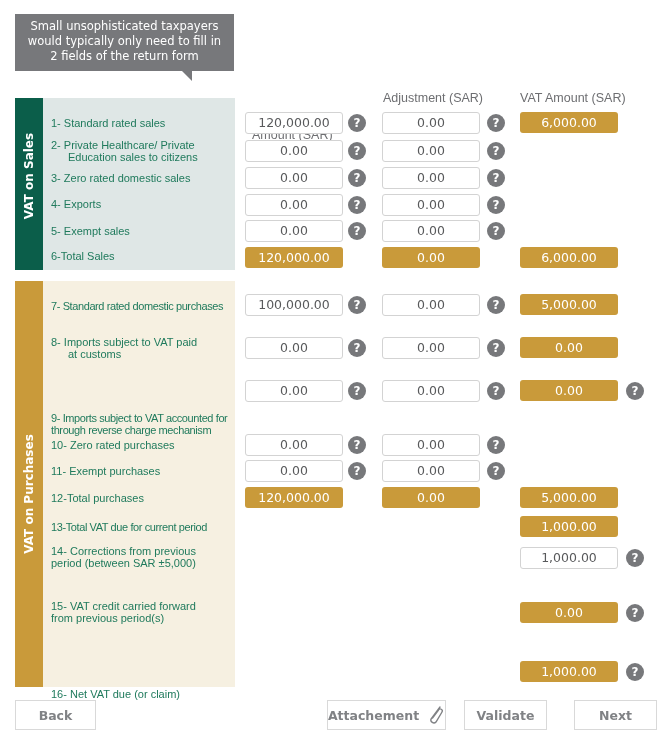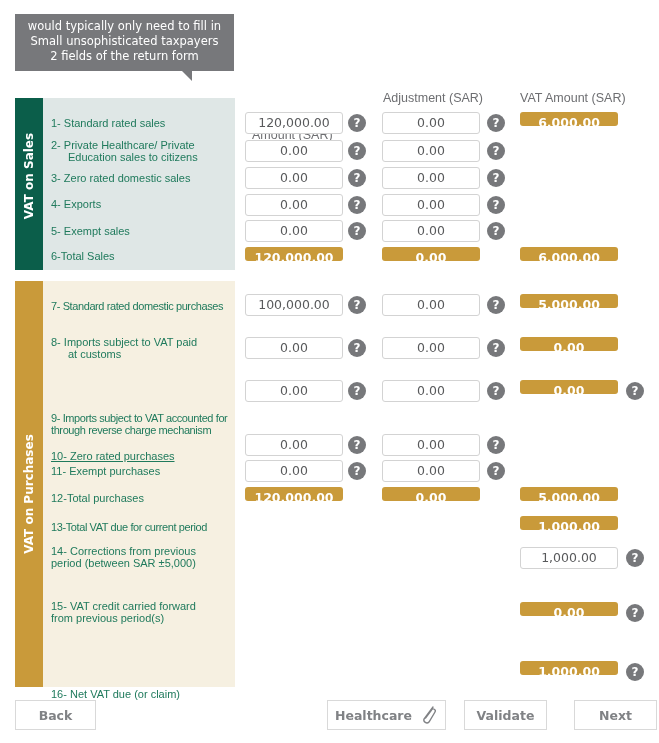--- a/index.html
+++ b/index.html
@@ -43,45 +43,45 @@
   .rowlabel.condensed { letter-spacing:-0.4px; }
 
   
   .field {
     width:98px; height:22px; box-sizing:border-box;
     border:1px solid #d3d3d3; border-radius:3px; background:#ffffff;
     font-family:"DejaVu Sans", sans-serif; font-size:12.5px; color:#58595b;
     text-align:center; line-height:20px;
   }
   .total {
-    width:98px; height:14px; box-sizing:border-box;
+    width:98px; height:21px; box-sizing:border-box;
     border-radius:3px; background:#c99a3a;
-    font-family:"DejaVu Sans", sans-serif; font-size:12.5px; font-weight:bold; color:#ffffff;
+    font-family:"DejaVu Sans", sans-serif; font-size:12.5px; font-weight:normal; color:#ffffff;
     text-align:center; line-height:21px;
   }
   .help {
     width:18px; height:18px; border-radius:50%; background:#77787b; color:#ffffff;
     font-family:"DejaVu Sans", sans-serif; font-weight:bold; font-size:12px;
     text-align:center; line-height:18px;
   }
 
   
   .btn {
     height:30px; box-sizing:border-box; border:1px solid #d9d9d9; background:#ffffff;
     font-family:"DejaVu Sans", sans-serif; font-weight:bold; font-size:12.5px; color:#808285;
     display:flex; align-items:center; justify-content:center; gap:6px;
   }
   .btn svg { display:block; }
 </style>
 </head>
 <body>
 
 <div class="abs tooltip">
+  <div>Small unsophisticated taxpayers</div>
   <div>would typically only need to fill in</div>
-  <div>Small unsophisticated taxpayers</div>
   <div>2 fields of the return form</div>
 </div>
 <div class="abs tooltip-tail"></div>
 
 <div class="abs colhdr" style="left:252px;top:91px;margin-top:37px;">Amount (SAR)</div>
 <div class="abs colhdr" style="left:383px;top:91px;">Adjustment (SAR)</div>
 <div class="abs colhdr" style="left:520px;top:91px;">VAT Amount (SAR)</div>
 
 <div class="abs panel-sales">
   <div class="band">
@@ -107,21 +107,21 @@
 
 <div class="abs rowlabel condensed" style="top:300px;">7- Standard rated domestic purchases</div>
 <div class="abs rowlabel" style="top:336px;">
   <div>8- Imports subject to VAT paid</div>
   <div class="indent">at customs</div>
 </div>
 <div class="abs rowlabel condensed" style="top:380px;margin-top:32px;">
   <div>9- Imports subject to VAT accounted for</div>
   <div>through reverse charge mechanism</div>
 </div>
-<div class="abs rowlabel" style="top:450px;text-decoration:underline;">10- Zero rated purchases</div>
+<div class="abs rowlabel" style="top:439px;">10- Zero rated purchases</div>
 <div class="abs rowlabel" style="top:465px;">11- Exempt purchases</div>
 <div class="abs rowlabel" style="top:492px;">12-Total purchases</div>
 <div class="abs rowlabel condensed" style="top:521px;">13-Total VAT due for current period</div>
 <div class="abs rowlabel" style="top:545px;">
   <div>14- Corrections from previous</div>
   <div>period (between SAR ±5,000)</div>
 </div>
 <div class="abs rowlabel" style="top:600px;">
   <div>15- VAT credit carried forward</div>
   <div>from previous period(s)</div>
@@ -199,21 +199,21 @@
 <div class="abs total" style="left:520px;top:602px;">0.00</div>
 <div class="abs help" style="left:626px;top:604px;">?</div>
 
 <div class="abs total" style="left:520px;top:661px;">1,000.00</div>
 <div class="abs help" style="left:626px;top:663px;">?</div>
 
 <div class="abs btn" style="left:15px;top:700px;width:81px;">
   <span>Back</span>
 </div>
 <div class="abs btn" style="left:327px;top:700px;width:119px;">
-  <span>Healthcare</span>
+  <span>Attachement</span>
   <span>
     <svg width="20" height="22" viewBox="0 0 20 22">
       <path d="M15 3 L6 15 a3 3 0 0 0 5 3 L17 8 a2 2 0 0 0 -3.5 -2 L7.5 14" fill="none" stroke="#808285" stroke-width="1.4" stroke-linecap="round"></path>
     </svg>
   </span>
 </div>
 <div class="abs btn" style="left:464px;top:700px;width:83px;">
   <span>Validate</span>
 </div>
 <div class="abs btn" style="left:574px;top:700px;width:83px;">

